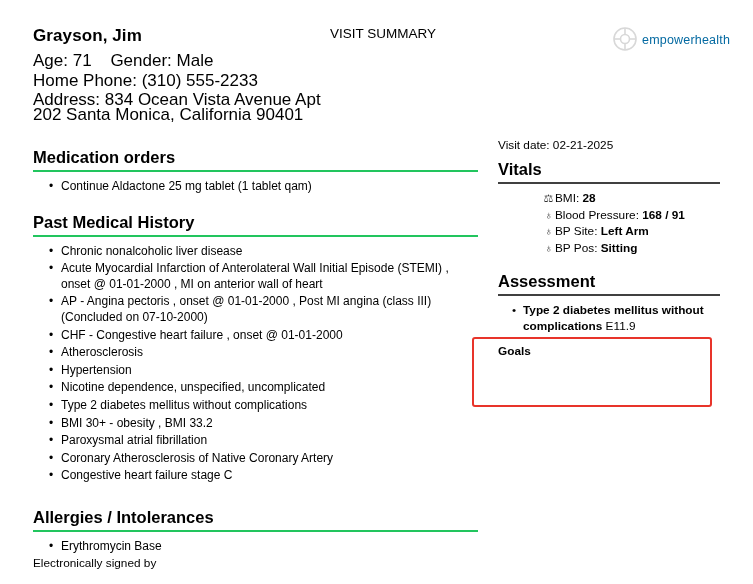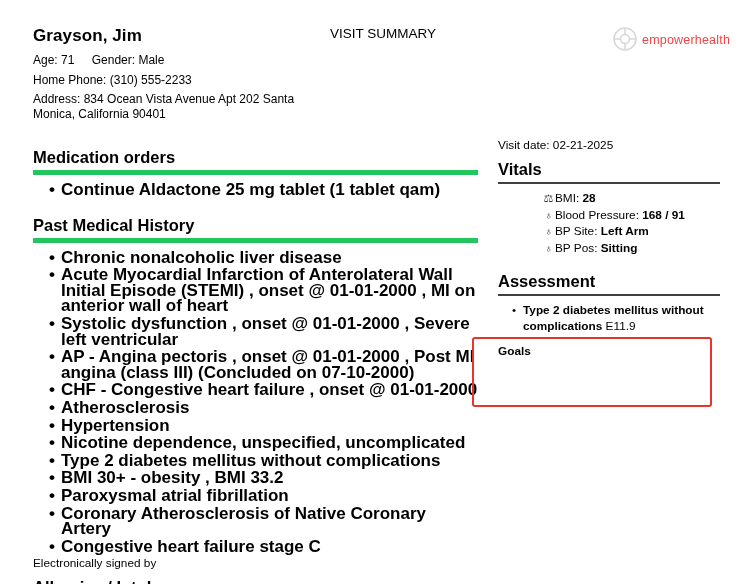--- a/index.html
+++ b/index.html
@@ -32,21 +32,21 @@
   }
   .hdr-title {
     position: absolute;
     left: 330px;
     top: 26px;
     font-size: 13.5px;
   }
   .demo-line {
     position: absolute;
     left: 33px;
-    font-size: 12px;
+    font-size: 17px;
     line-height: 15px;
   }
   .demo-age { top: 53px; }
   .demo-phone { top: 73px; }
   .demo-addr { top: 92px; width: 300px; }
   .demo-age .gender { margin-left: 14px; }
 
   
   .logo {
     position: absolute;
@@ -60,50 +60,49 @@
     left: 0;
     top: 0;
     width: 26px;
     height: 26px;
   }
   .logo-text {
     position: absolute;
     left: 30px;
     top: 7px;
     font-size: 12.5px;
-    color: #ef4444;
+    color: #0369a1;
     letter-spacing: .2px;
   }
 
   
   .left-col {
     position: absolute;
     left: 33px;
     top: 148px;
     width: 445px;
   }
   .sec-h {
     font-size: 16.5px;
     font-weight: bold;
     margin: 0 0 2px 0;
     padding-bottom: 3px;
-    border-bottom: 5px solid #22c55e;
+    border-bottom: 2px solid #22c55e;
   }
   ul.bullets {
     margin: 7px 0 0 0;
     padding: 0 0 0 18px;
     list-style: none;
   }
   ul.bullets li {
     position: relative;
-    font-size: 17px;
+    font-size: 12px;
     line-height: 15.6px;
     margin-bottom: 2px;
     padding-left: 10px;
-    font-weight: bold;
   }
   ul.bullets li:before {
     content: "\2022";
     position: absolute;
     left: -2px;
     top: 0;
   }
   .gap-16 { height: 16px; }
   .gap-22 { height: 22px; }
 
@@ -244,21 +243,20 @@
     <ul class="bullets">
       <li>Continue Aldactone 25 mg tablet (1 tablet qam)</li>
     </ul>
 
     <div class="gap-16"></div>
 
     <div class="sec-h">Past Medical History</div>
     <ul class="bullets">
       <li>Chronic nonalcoholic liver disease</li>
       <li>Acute Myocardial Infarction of Anterolateral Wall Initial Episode (STEMI) , onset @ 01-01-2000 , MI on anterior wall of heart</li>
-      <li>Systolic dysfunction , onset @ 01-01-2000 , Severe left ventricular</li>
       <li>AP - Angina pectoris , onset @ 01-01-2000 , Post MI angina (class III) (Concluded on 07-10-2000)</li>
       <li>CHF - Congestive heart failure , onset @ 01-01-2000</li>
       <li>Atherosclerosis</li>
       <li>Hypertension</li>
       <li>Nicotine dependence, unspecified, uncomplicated</li>
       <li>Type 2 diabetes mellitus without complications</li>
       <li>BMI 30+ - obesity , BMI 33.2</li>
       <li>Paroxysmal atrial fibrillation</li>
       <li>Coronary Atherosclerosis of Native Coronary Artery</li>
       <li>Congestive heart failure stage C</li>

